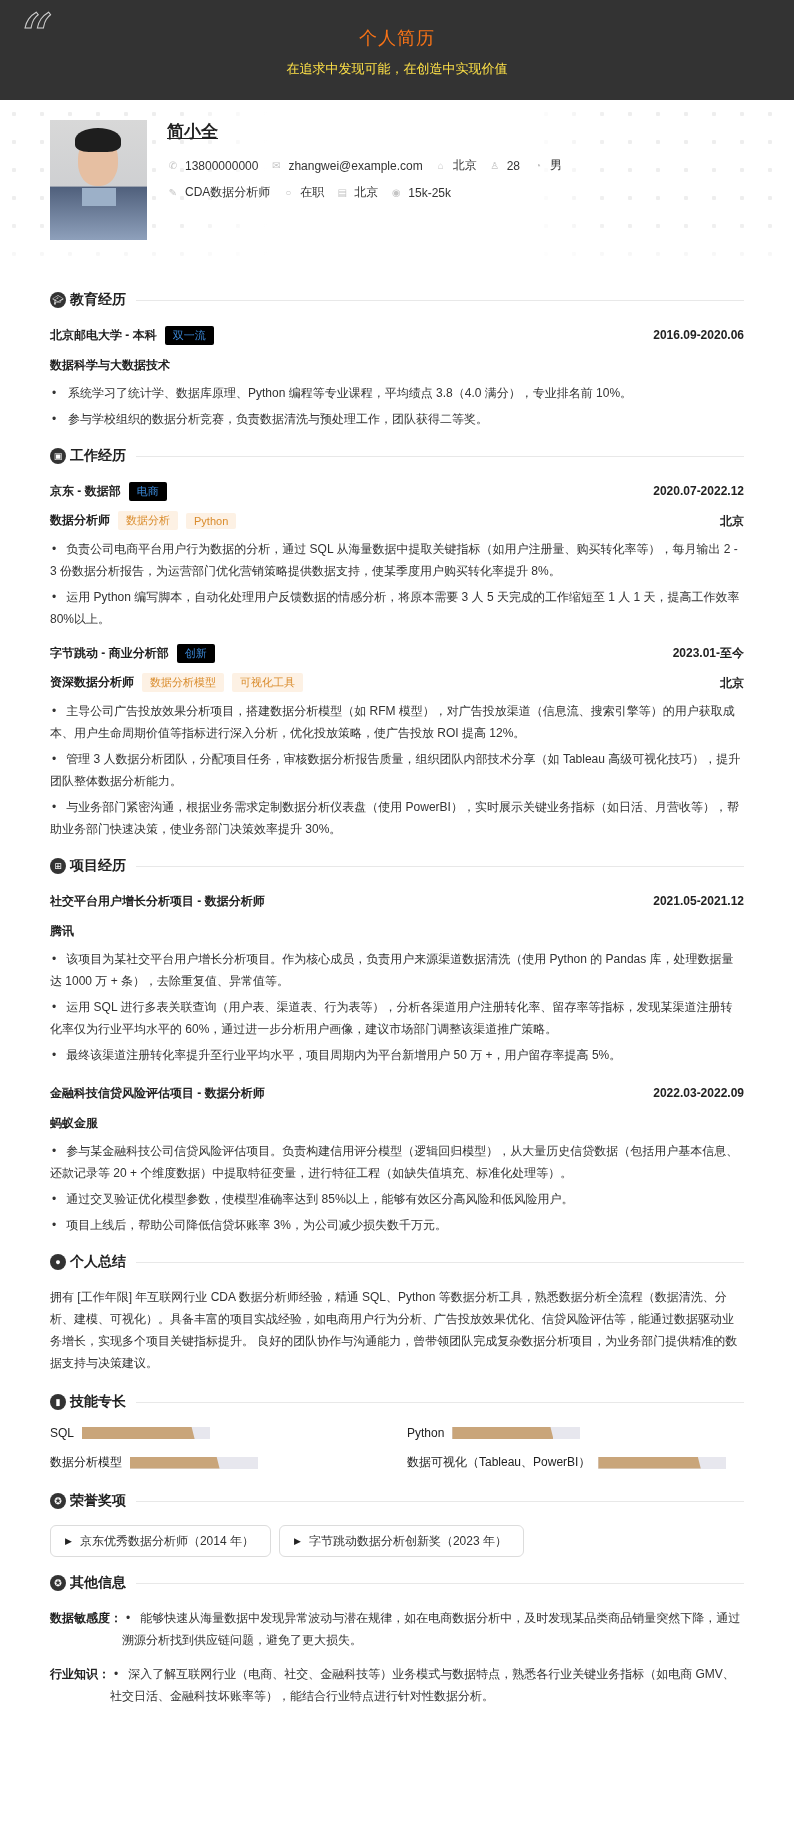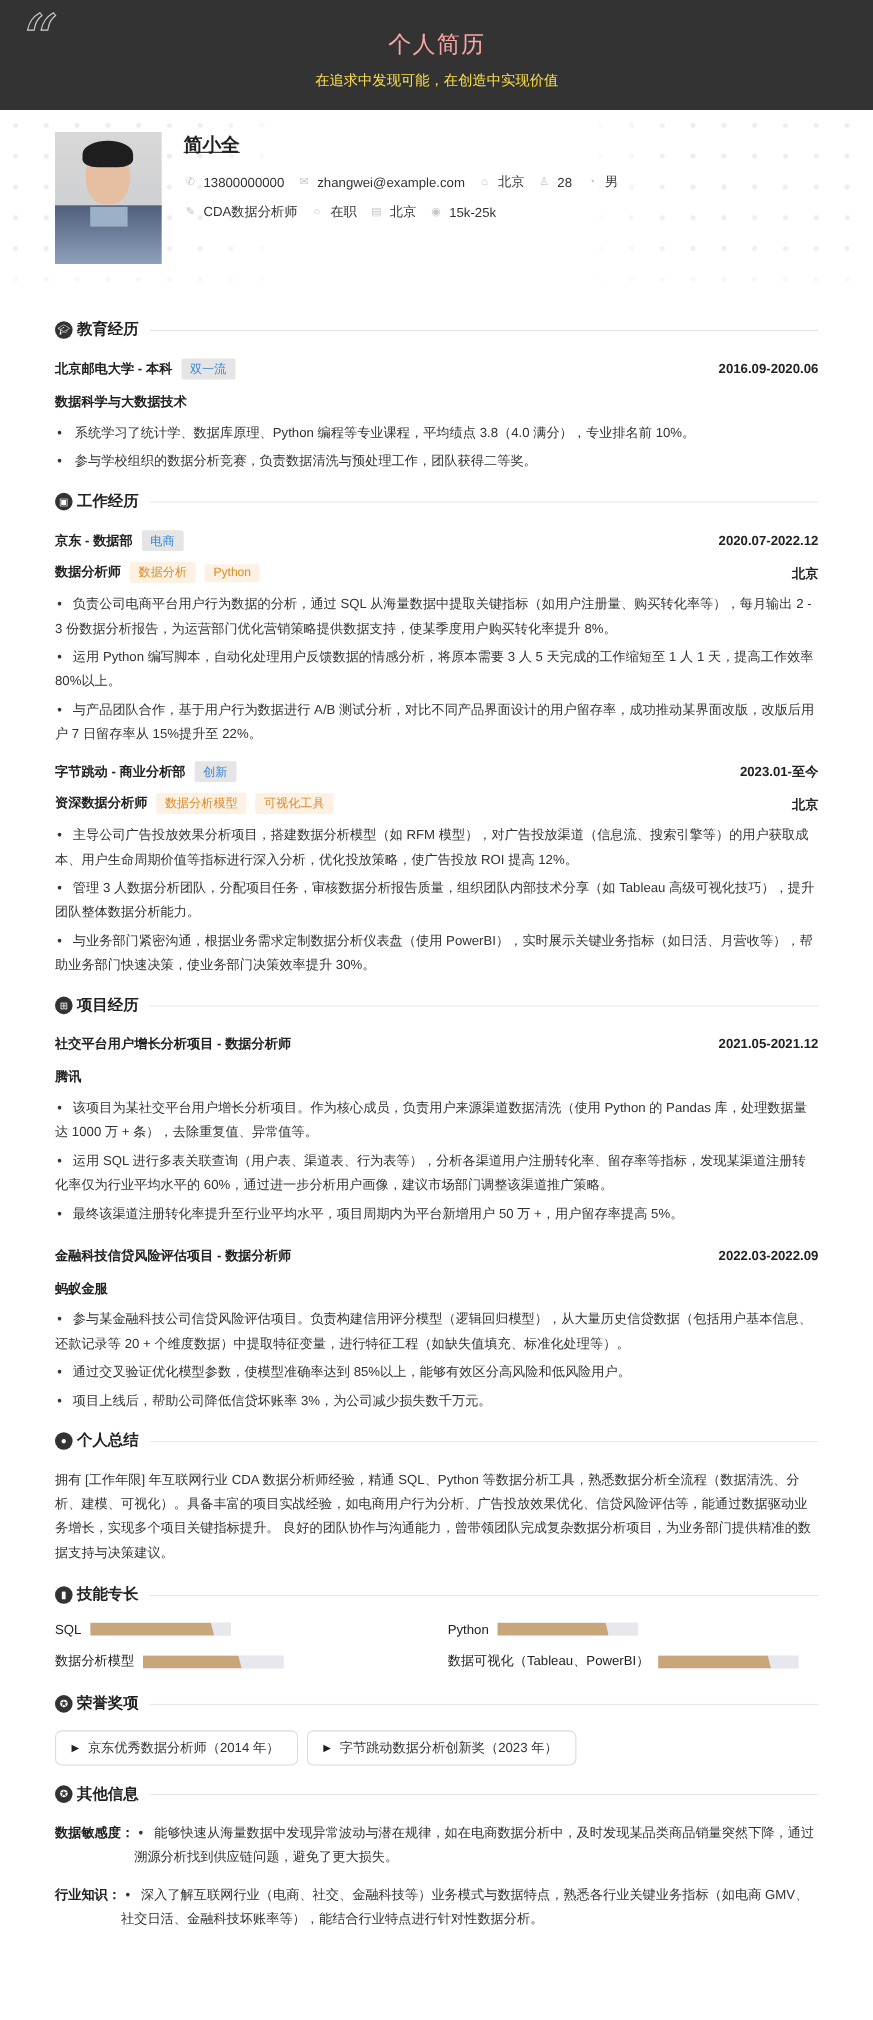--- a/index.html
+++ b/index.html
@@ -10,21 +10,21 @@
   }
   .header {
     height: 100px; background: #333333; position: relative;
     text-align: center; color: #fff;
   }
   .header .quote {
     position: absolute; left: 20px; top: 6px; font-family: "DejaVu Serif", serif;
     font-size: 64px; color: transparent; -webkit-text-stroke: 1px #cfcfcf; line-height: 1;
     font-style: italic;
   }
-  .header .title { padding-top: 26px; font-size: 21px; color: #fca5a5; letter-spacing: 1px; }
+  .header .title { padding-top: 26px; font-size: 18px; color: #f97316; letter-spacing: 1px; }
   .header .subtitle { margin-top: 10px; font-size: 13px; color: #fde047; }
   .profile-band {
     position: relative; height: 180px;
     background-color: #fff;
     background-image: radial-gradient(circle, #eeeeee 2px, transparent 2.5px);
     background-size: 28px 28px;
   }
   .profile-band::after {
     content: ""; position: absolute; left: 180px; right: 180px; top: 0; bottom: 0;
     background: linear-gradient(90deg, rgba(255,255,255,0), #fff 20%, #fff 80%, rgba(255,255,255,0));
@@ -53,21 +53,21 @@
   .sec-icon {
     width: 16px; height: 16px; border-radius: 50%; background: #333; color: #fff;
     font-size: 9px; display: flex; align-items: center; justify-content: center; margin-right: 4px;
   }
   .sec-title { font-size: 14px; font-weight: bold; color: #222; }
   .sec-line { flex: 1; height: 1px; background: #e8e8e8; margin-left: 10px; }
   .row { display: flex; justify-content: space-between; align-items: center; height: 22px; }
   .row .l { display: flex; align-items: center; font-weight: bold; font-size: 12px; }
   .row .r { font-weight: bold; font-size: 12px; }
   .tag { margin-left: 8px; padding: 2px 8px; font-size: 11px; font-weight: normal; border-radius: 2px; }
-  .tag.blue { background: #e5e5e5; color: #3a86d4; }
+  .tag.blue { background: #000000; color: #3a86d4; }
   .tag.orange { background: #fdf1e4; color: #d98b2b; }
   .subrow { margin-top: 6px; align-items: flex-end; }
   ul.bullets { list-style: none; margin-top: 8px; }
   ul.bullets li {
     position: relative; padding-left: 18px; font-size: 12px; line-height: 22px; color: #333; margin-bottom: 4px;
   }
   ul.bullets li::before { content: "•"; position: absolute; left: 2px; top: 0; color: #333; }
   ul.bullets.wrap li { padding-left: 0; text-indent: 0; }
   ul.bullets.wrap li::before { position: static; margin-right: 10px; margin-left: 2px; }
   .entry { margin-bottom: 10px; }
@@ -194,21 +194,20 @@
         <div class="l">
           <span>数据分析师</span>
           <span class="tag orange">数据分析</span>
           <span class="tag orange">Python</span>
         </div>
         <div class="r">北京</div>
       </div>
       <ul class="bullets wrap">
         <li>负责公司电商平台用户行为数据的分析，通过 SQL 从海量数据中提取关键指标（如用户注册量、购买转化率等），每月输出 2 - 3 份数据分析报告，为运营部门优化营销策略提供数据支持，使某季度用户购买转化率提升 8%。</li>
         <li>运用 Python 编写脚本，自动化处理用户反馈数据的情感分析，将原本需要 3 人 5 天完成的工作缩短至 1 人 1 天，提高工作效率 80%以上。</li>
-        <li>与产品团队合作，基于用户行为数据进行 A/B 测试分析，对比不同产品界面设计的用户留存率，成功推动某界面改版，改版后用户 7 日留存率从 15%提升至 22%。</li>
       </ul>
     </div>
     <div class="entry" style="margin-top:12px">
       <div class="row">
         <div class="l">
           <span>字节跳动 - 商业分析部</span>
           <span class="tag blue">创新</span>
         </div>
         <div class="r">2023.01-至今</div>
       </div>

